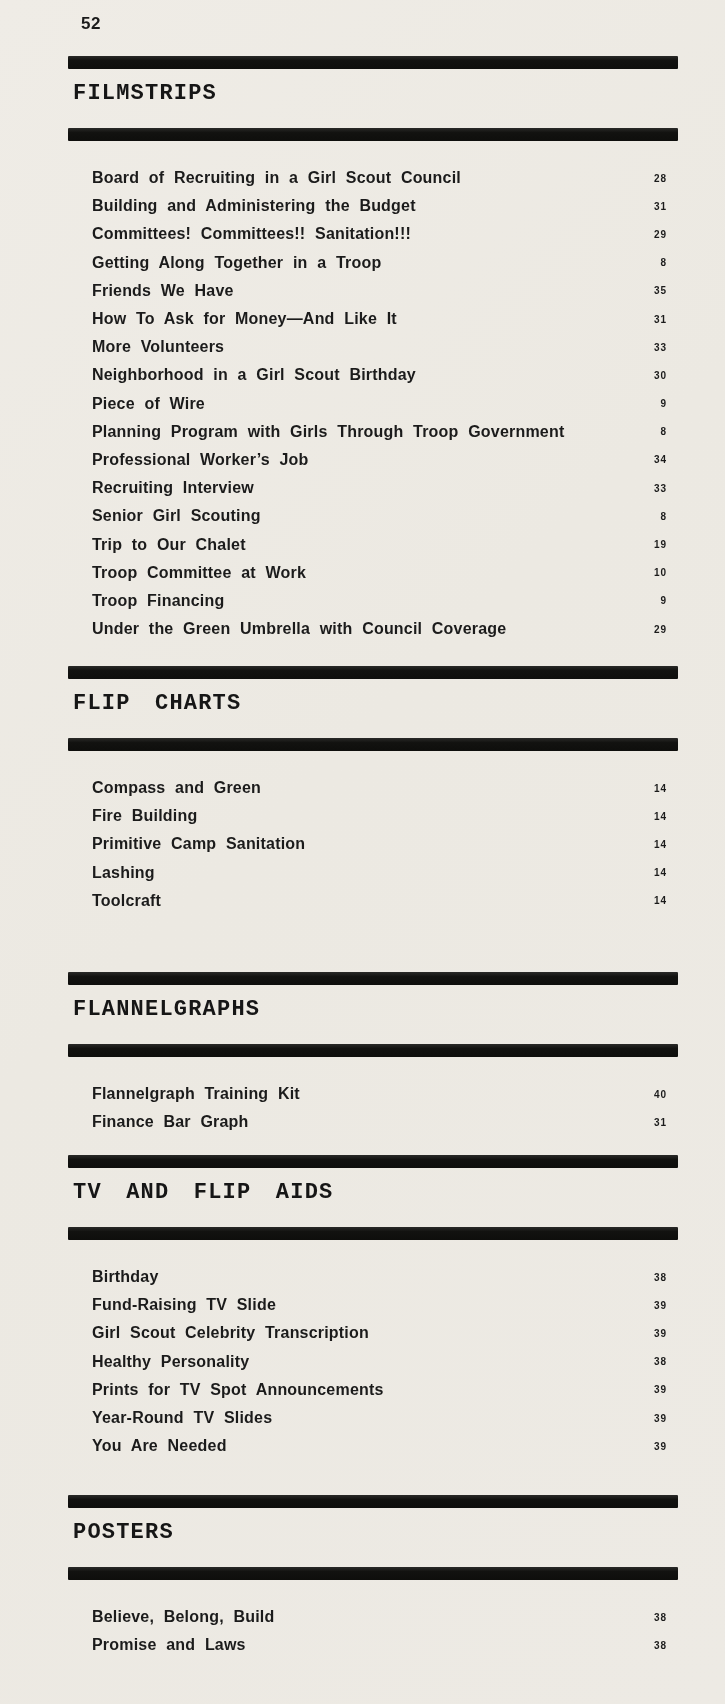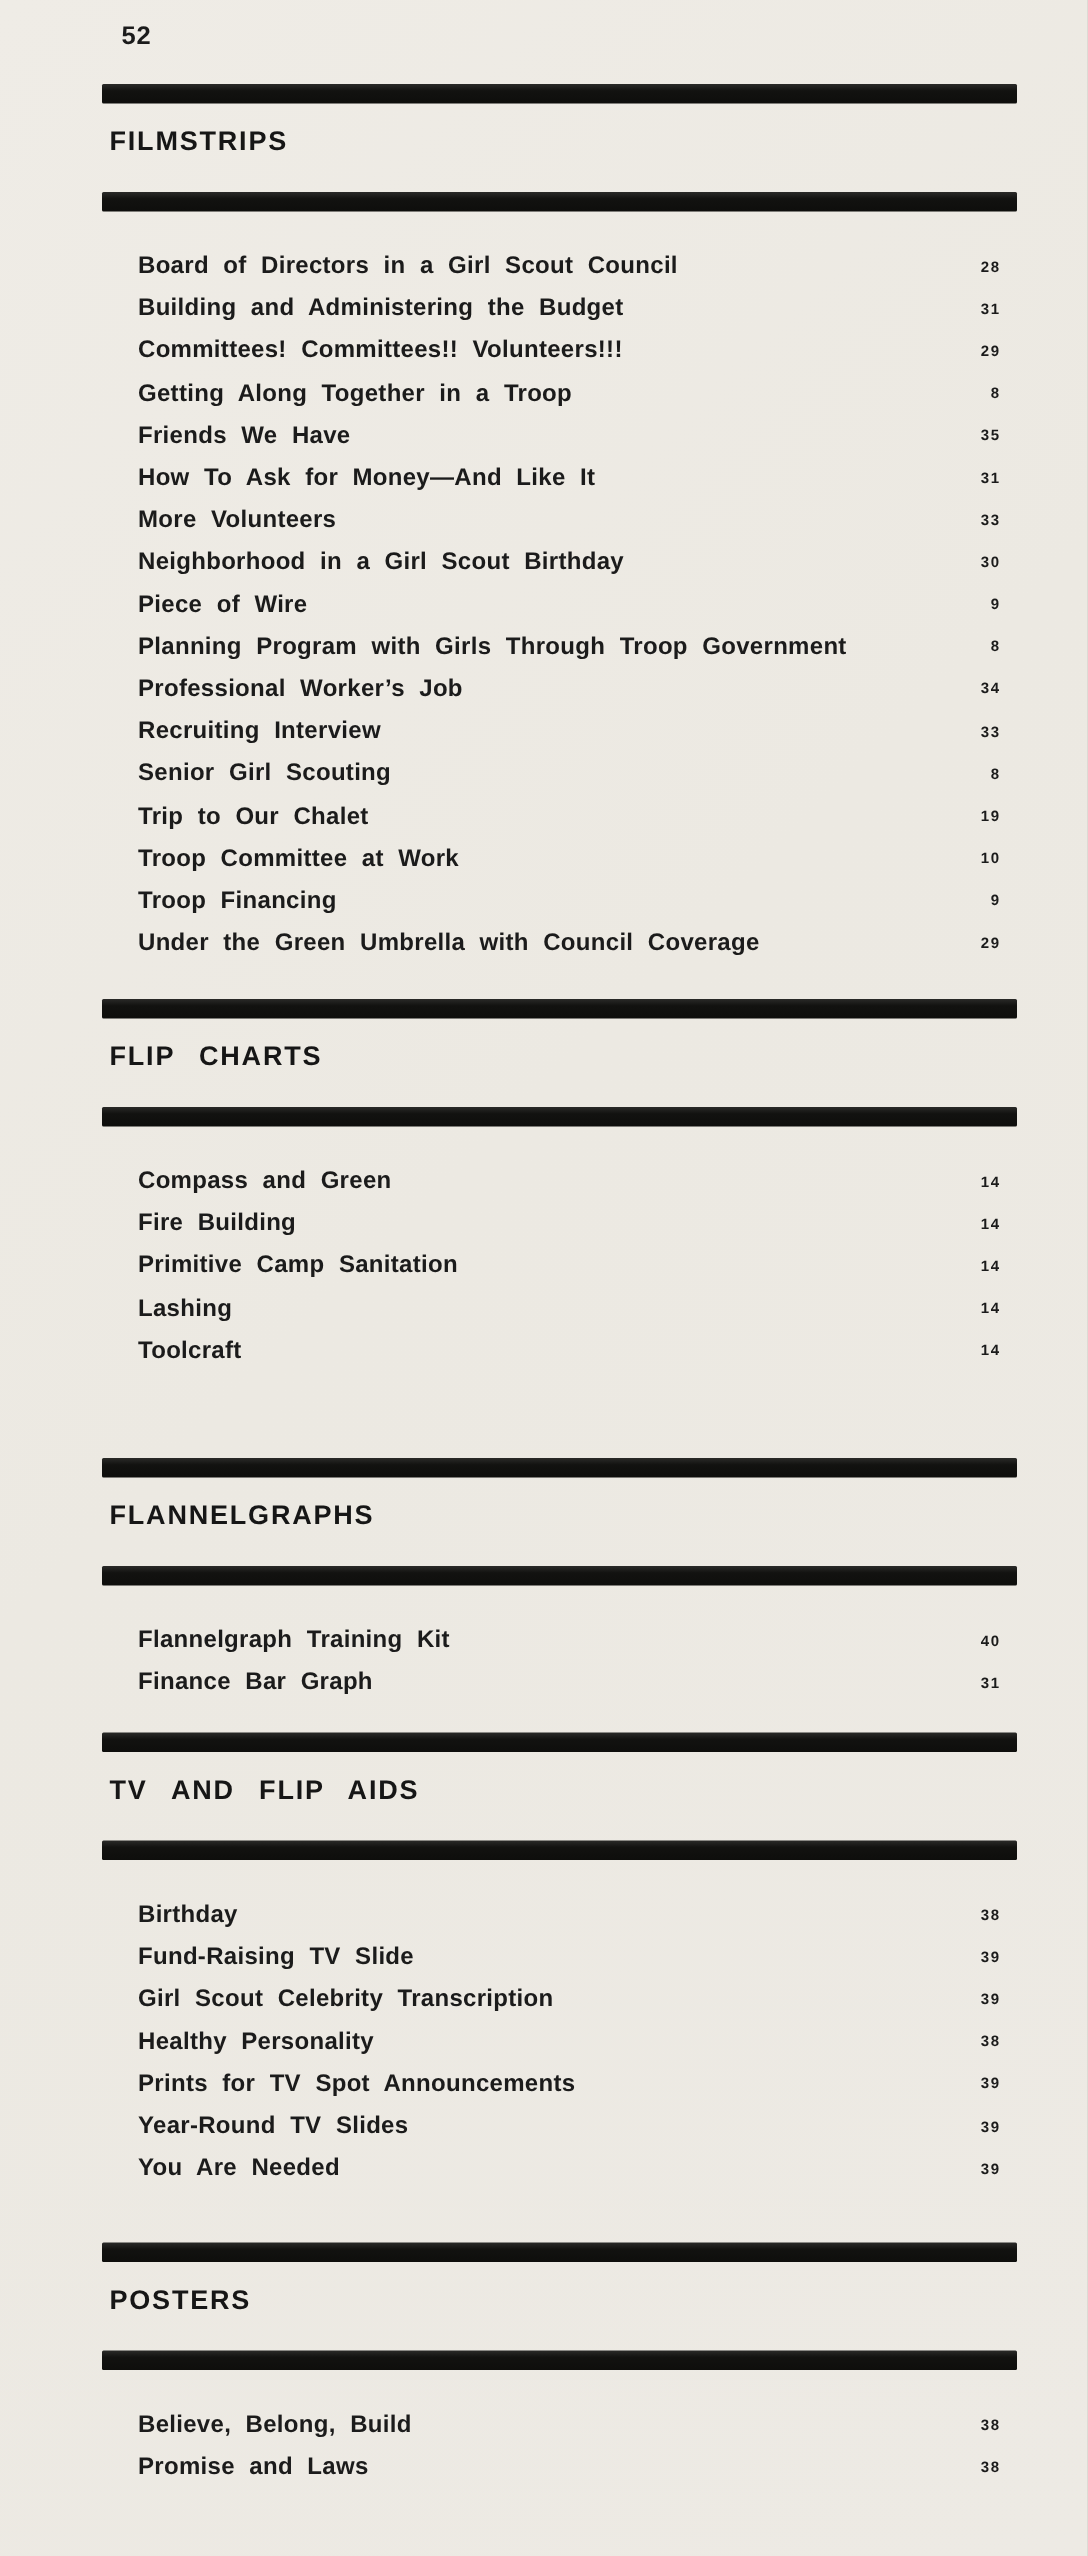--- a/index.html
+++ b/index.html
@@ -43,26 +43,27 @@
     background: linear-gradient(180deg, #2a2a28 0%, #121210 35%, #0e0e0c 100%);
     border-radius: 1px;
   }
   .rule-top { top: 0; }
   .rule-mid { top: 72px; }
   .heading {
     position: absolute;
     top: 25px;
     left: 5px;
     margin: 0;
-    font-size: 18px;
+    font-size: 22px;
     line-height: 26px;
     font-weight: bold;
     letter-spacing: 1.2px;
     word-spacing: 10px;
     color: #161616;
+    font-family: Liberation Mono, monospace;
   }
   .items {
     position: absolute;
     top: 108px;
     left: 0;
     width: 610px;
     margin: 0;
     padding: 0;
     list-style: none;
   }
@@ -92,29 +93,29 @@
 
 <div class="page">
   <div class="page-number">52</div>
 
   <section class="toc-section s0">
     <div class="rule rule-top"></div>
     <h2 class="heading">FILMSTRIPS</h2>
     <div class="rule rule-mid"></div>
     <ul class="items">
         <li class="row">
-          <span class="label">Board of Directors in a Girl Scout Council</span>
+          <span class="label">Board of Recruiting in a Girl Scout Council</span>
           <span class="num">28</span>
         </li>
         <li class="row">
           <span class="label">Building and Administering the Budget</span>
           <span class="num">31</span>
         </li>
         <li class="row">
-          <span class="label">Committees! Committees!! Volunteers!!!</span>
+          <span class="label">Committees! Committees!! Sanitation!!!</span>
           <span class="num">29</span>
         </li>
         <li class="row">
           <span class="label">Getting Along Together in a Troop</span>
           <span class="num">8</span>
         </li>
         <li class="row">
           <span class="label">Friends We Have</span>
           <span class="num">35</span>
         </li>

